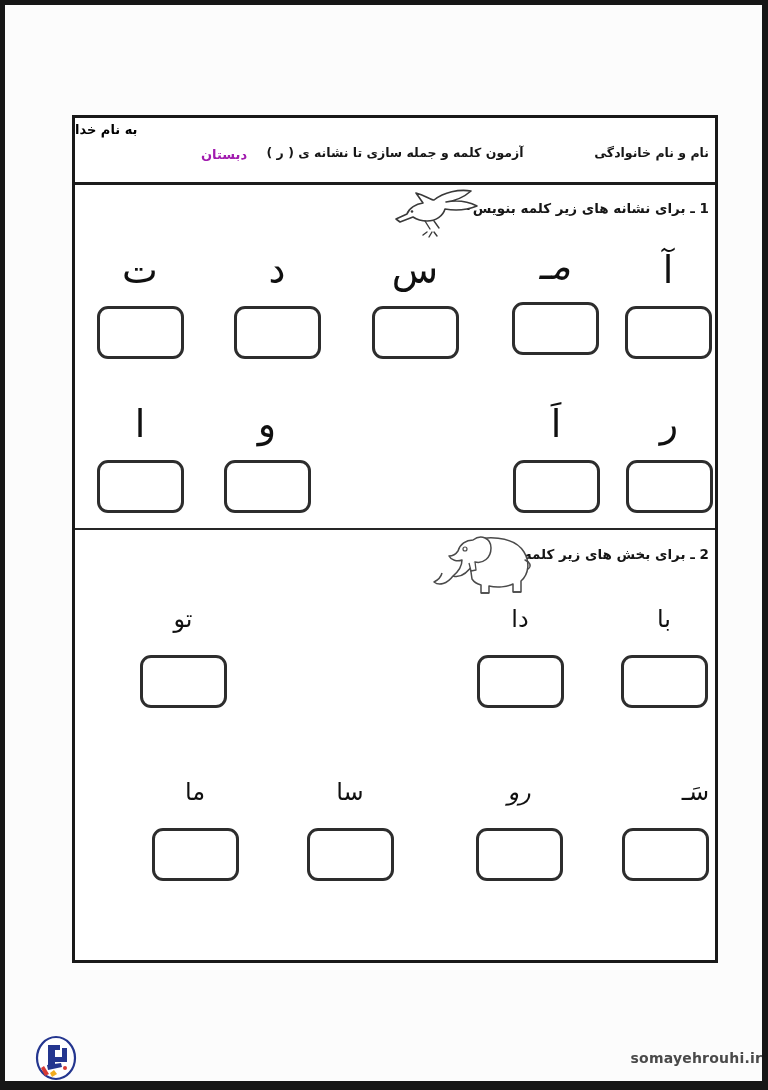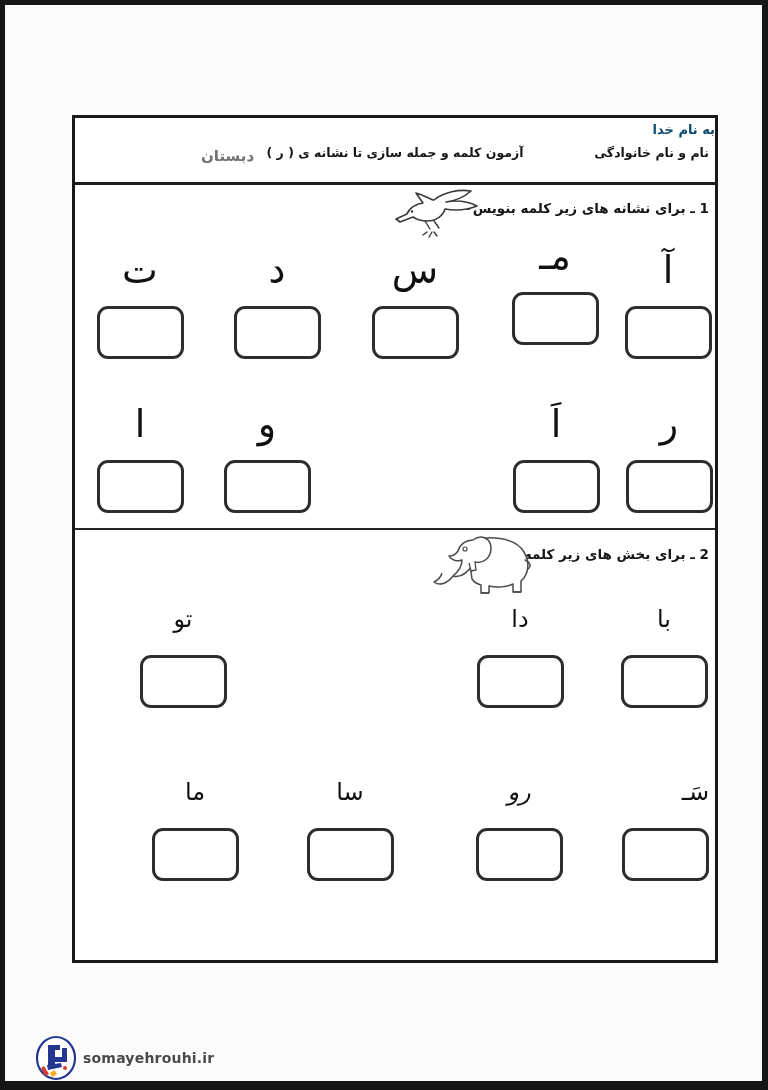--- a/index.html
+++ b/index.html
@@ -11,27 +11,27 @@
   .page{
     position:absolute;left:5px;top:5px;width:757px;height:1076px;
     background:#fcfcfc;
   }
   .sheet{
     position:absolute;left:67px;top:110px;width:646px;height:848px;
     border:3px solid #191919;background:#ffffff;box-sizing:border-box;
   }
   .rtl{direction:rtl;unicode-bidi:plaintext;}
   .hdr-bismillah{
-    position:absolute;top:4px;left:0;width:100%;text-align:right;
-    font-size:13px;font-weight:bold;color:#0c4a6e;
+    position:absolute;top:4px;left:0;width:100%;text-align:left;
+    font-size:13px;font-weight:bold;color:#000000;
   }
   .hdr-row2{position:absolute;top:27px;left:0;width:100%;height:22px;}
   .hdr-name{position:absolute;right:6px;top:0;font-size:12.5px;font-weight:bold;color:#161616;}
   .hdr-exam{position:absolute;left:50%;transform:translateX(-50%);top:0;font-size:12.5px;font-weight:bold;color:#161616;white-space:nowrap;}
-  .hdr-school{position:absolute;left:126px;top:2px;font-size:15px;font-weight:bold;color:#737373;}
+  .hdr-school{position:absolute;left:126px;top:2px;font-size:13px;font-weight:bold;color:#a21caf;}
   .hdr-rule{position:absolute;top:64px;left:0;width:100%;height:2.5px;background:#1d1d1d;}
   .sec-divider{position:absolute;top:410px;left:0;width:100%;height:2px;background:#262626;}
   .sec-title{
     position:absolute;right:6px;font-size:13.5px;font-weight:bold;color:#161616;white-space:nowrap;
   }
   .sec1-title{top:82px;}
   .sec2-title{top:428px;}
   .illustration{position:absolute;}
   .bird{left:316px;top:70px;}
   .elephant{left:354px;top:412px;}
@@ -40,21 +40,21 @@
     height:62px;line-height:60px;font-size:38px;color:#101010;
     direction:rtl;text-align:center;white-space:nowrap;
   }
   .s2 .glyph{font-size:24px;}
   .wbox{
     width:87px;height:53px;box-sizing:border-box;
     border:3px solid #2d2d2d;border-radius:11px;background:#fff;margin-top:4px;
   }
   .footer{
     position:absolute;left:0;top:1026px;width:100%;height:54px;
-    display:flex;align-items:center;justify-content:flex-start;gap:6px;
+    display:flex;align-items:center;justify-content:space-between;gap:6px;
     padding-left:30px;box-sizing:border-box;
   }
   .site-name{font-size:14px;font-weight:bold;color:#4a4a4a;letter-spacing:0.2px;}
   svg{display:block;}
 </style>
 </head>
 <body>
 
 <div class="page">
 
@@ -75,21 +75,21 @@
         <path d="M5,31 L16,26 C18,20 25,16 32,15 L25,5 C34,7 39,12 43,12 C53,4 68,1 80,3 C72,10 63,13 55,14 C66,12 78,14 86,18 C76,22 65,23 54,21 C52,28 45,33 36,33 C30,33 25,31 22,29 L9,34 Z" fill="#ffffff" stroke="#3a3a3a" stroke-width="1.6" stroke-linejoin="round"></path>
         <circle cx="21" cy="23.5" r="1.3" fill="#3a3a3a"></circle>
         <path d="M34,33 l5,8 m4,-8 l5,7 M36,44 l-4,3 m9,-3 l-3,5 m5,-5 l3,4" fill="none" stroke="#3a3a3a" stroke-width="1.4" stroke-linecap="round"></path>
       </svg>
     </div>
 
     <div class="cell" style="left:543px;top:122px;">
       <div class="glyph">آ</div>
       <div class="wbox"></div>
     </div>
-    <div class="cell" style="left:430px;top:108px;">
+    <div class="cell" style="left:430px;top:118px;font-style:italic;">
       <div class="glyph">مـ</div>
       <div class="wbox"></div>
     </div>
     <div class="cell" style="left:290px;top:122px;">
       <div class="glyph">س</div>
       <div class="wbox"></div>
     </div>
     <div class="cell" style="left:152px;top:122px;">
       <div class="glyph">د</div>
       <div class="wbox"></div>

